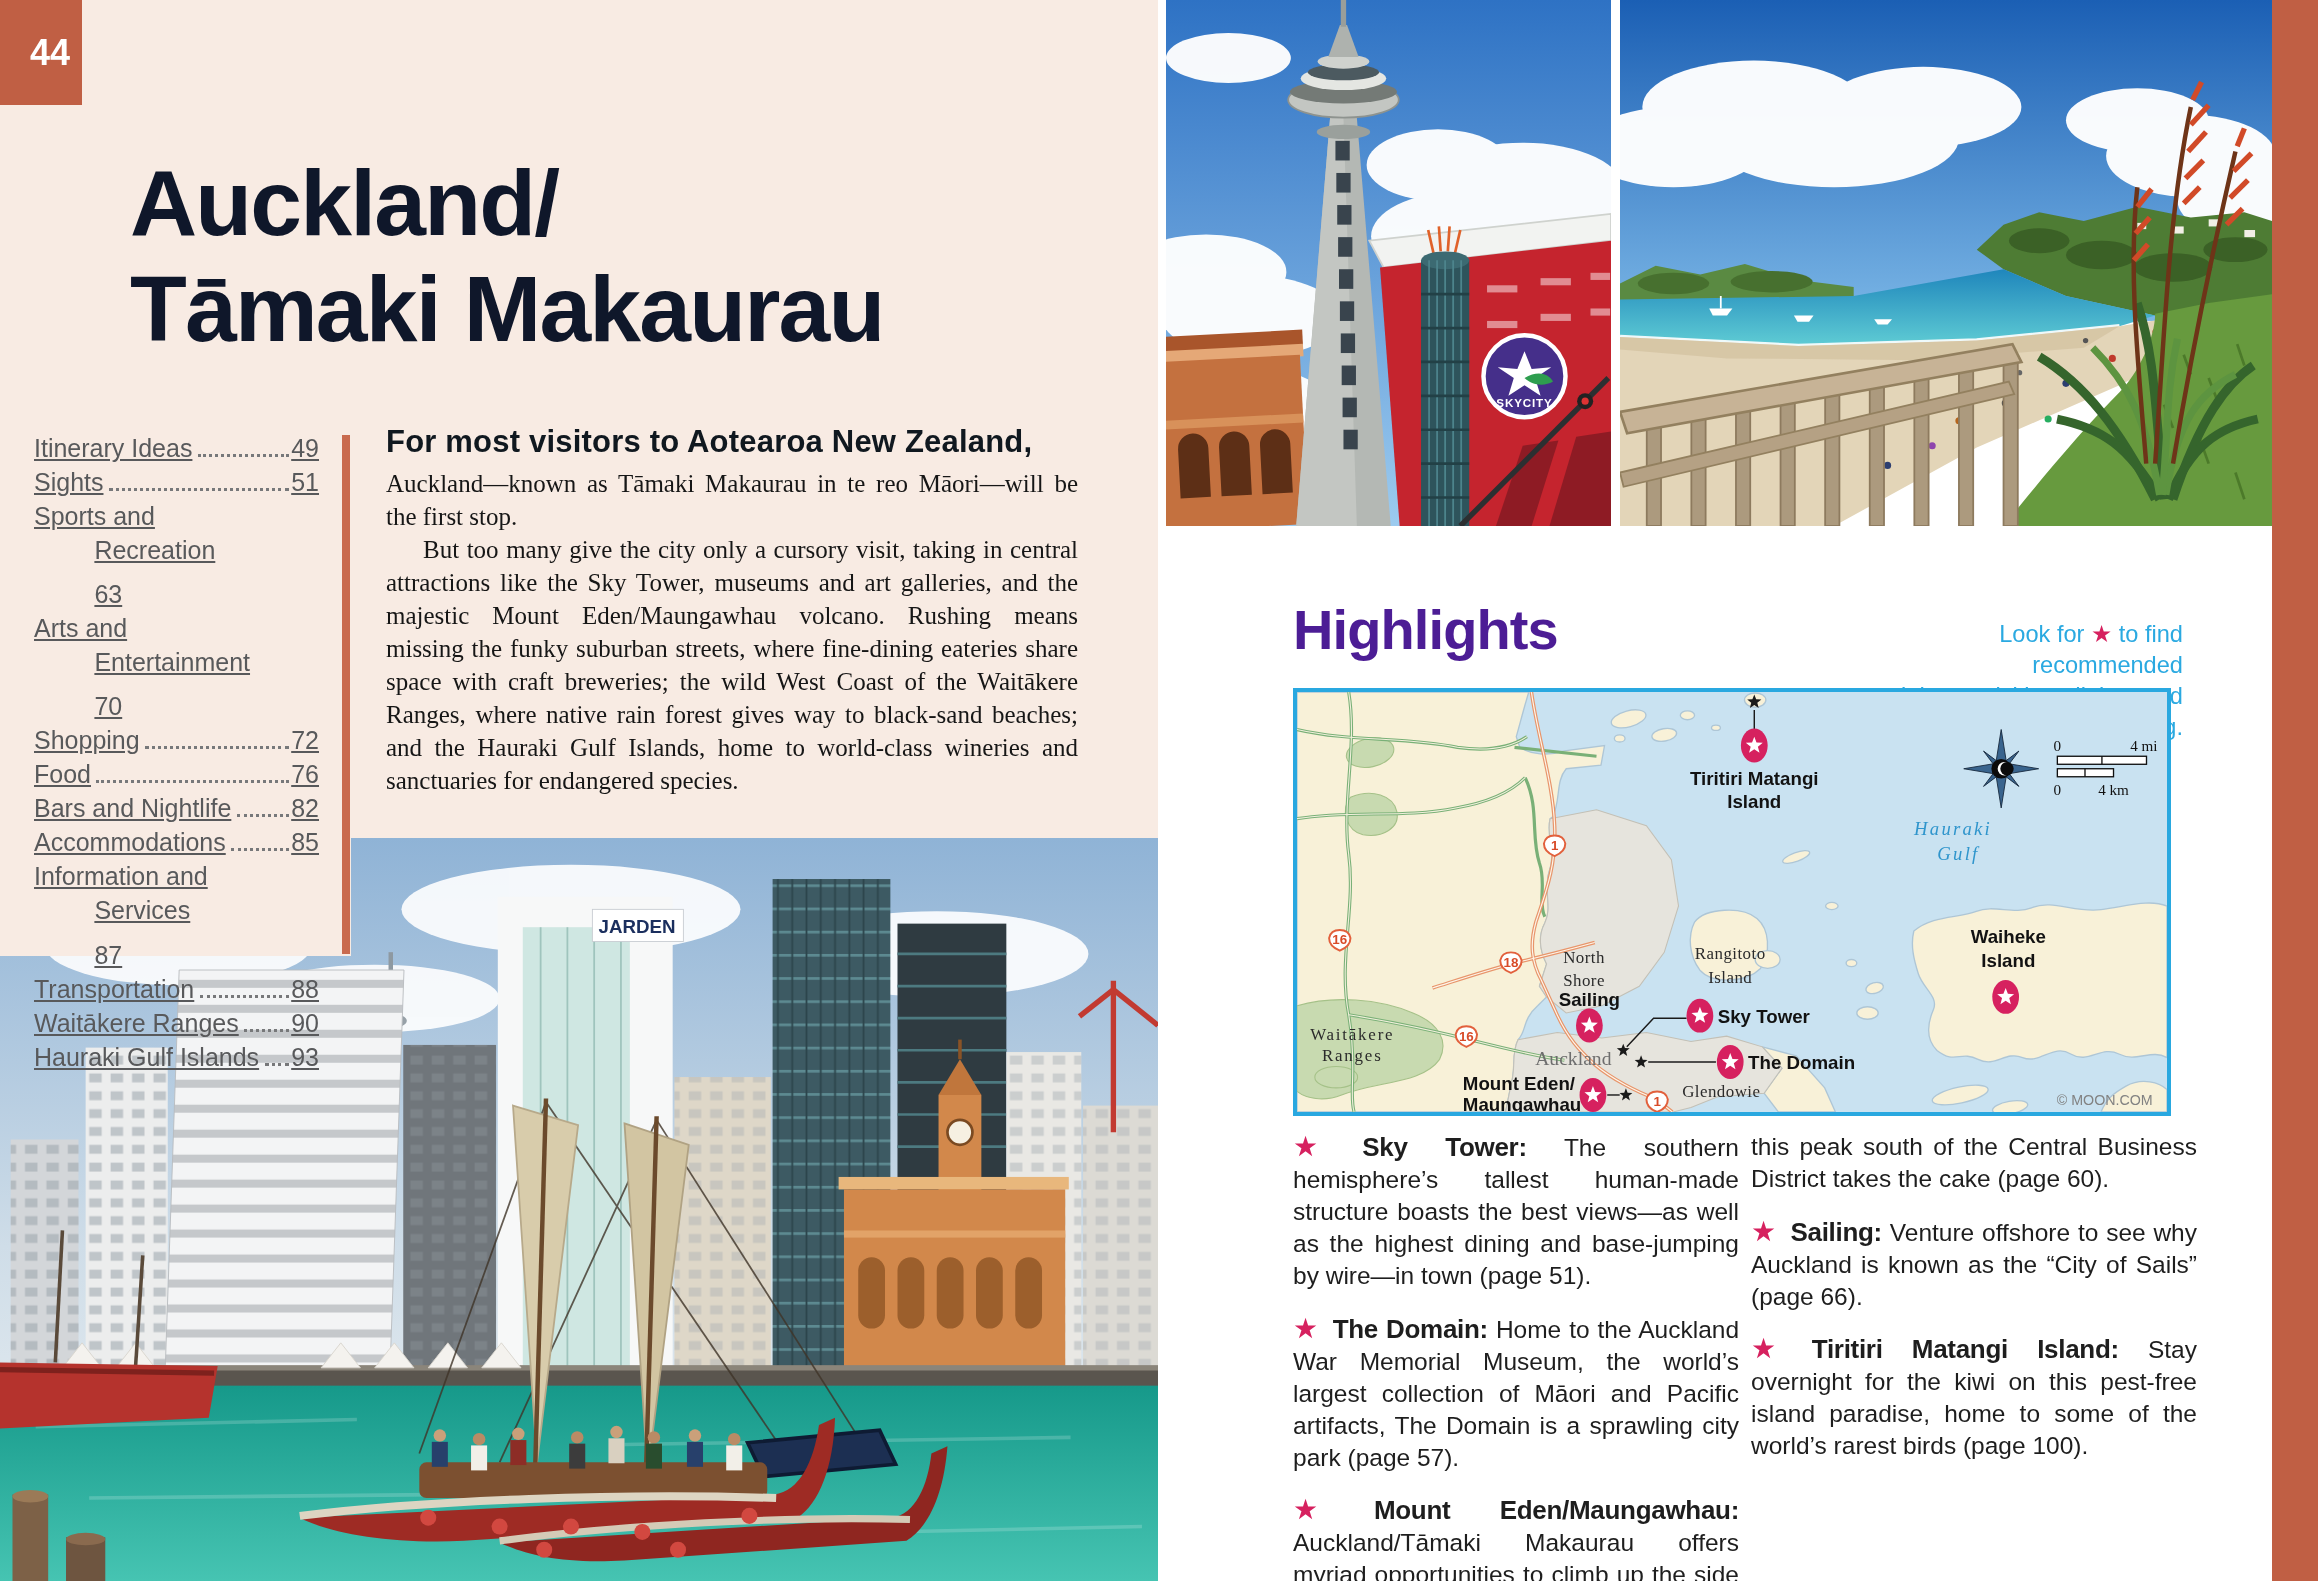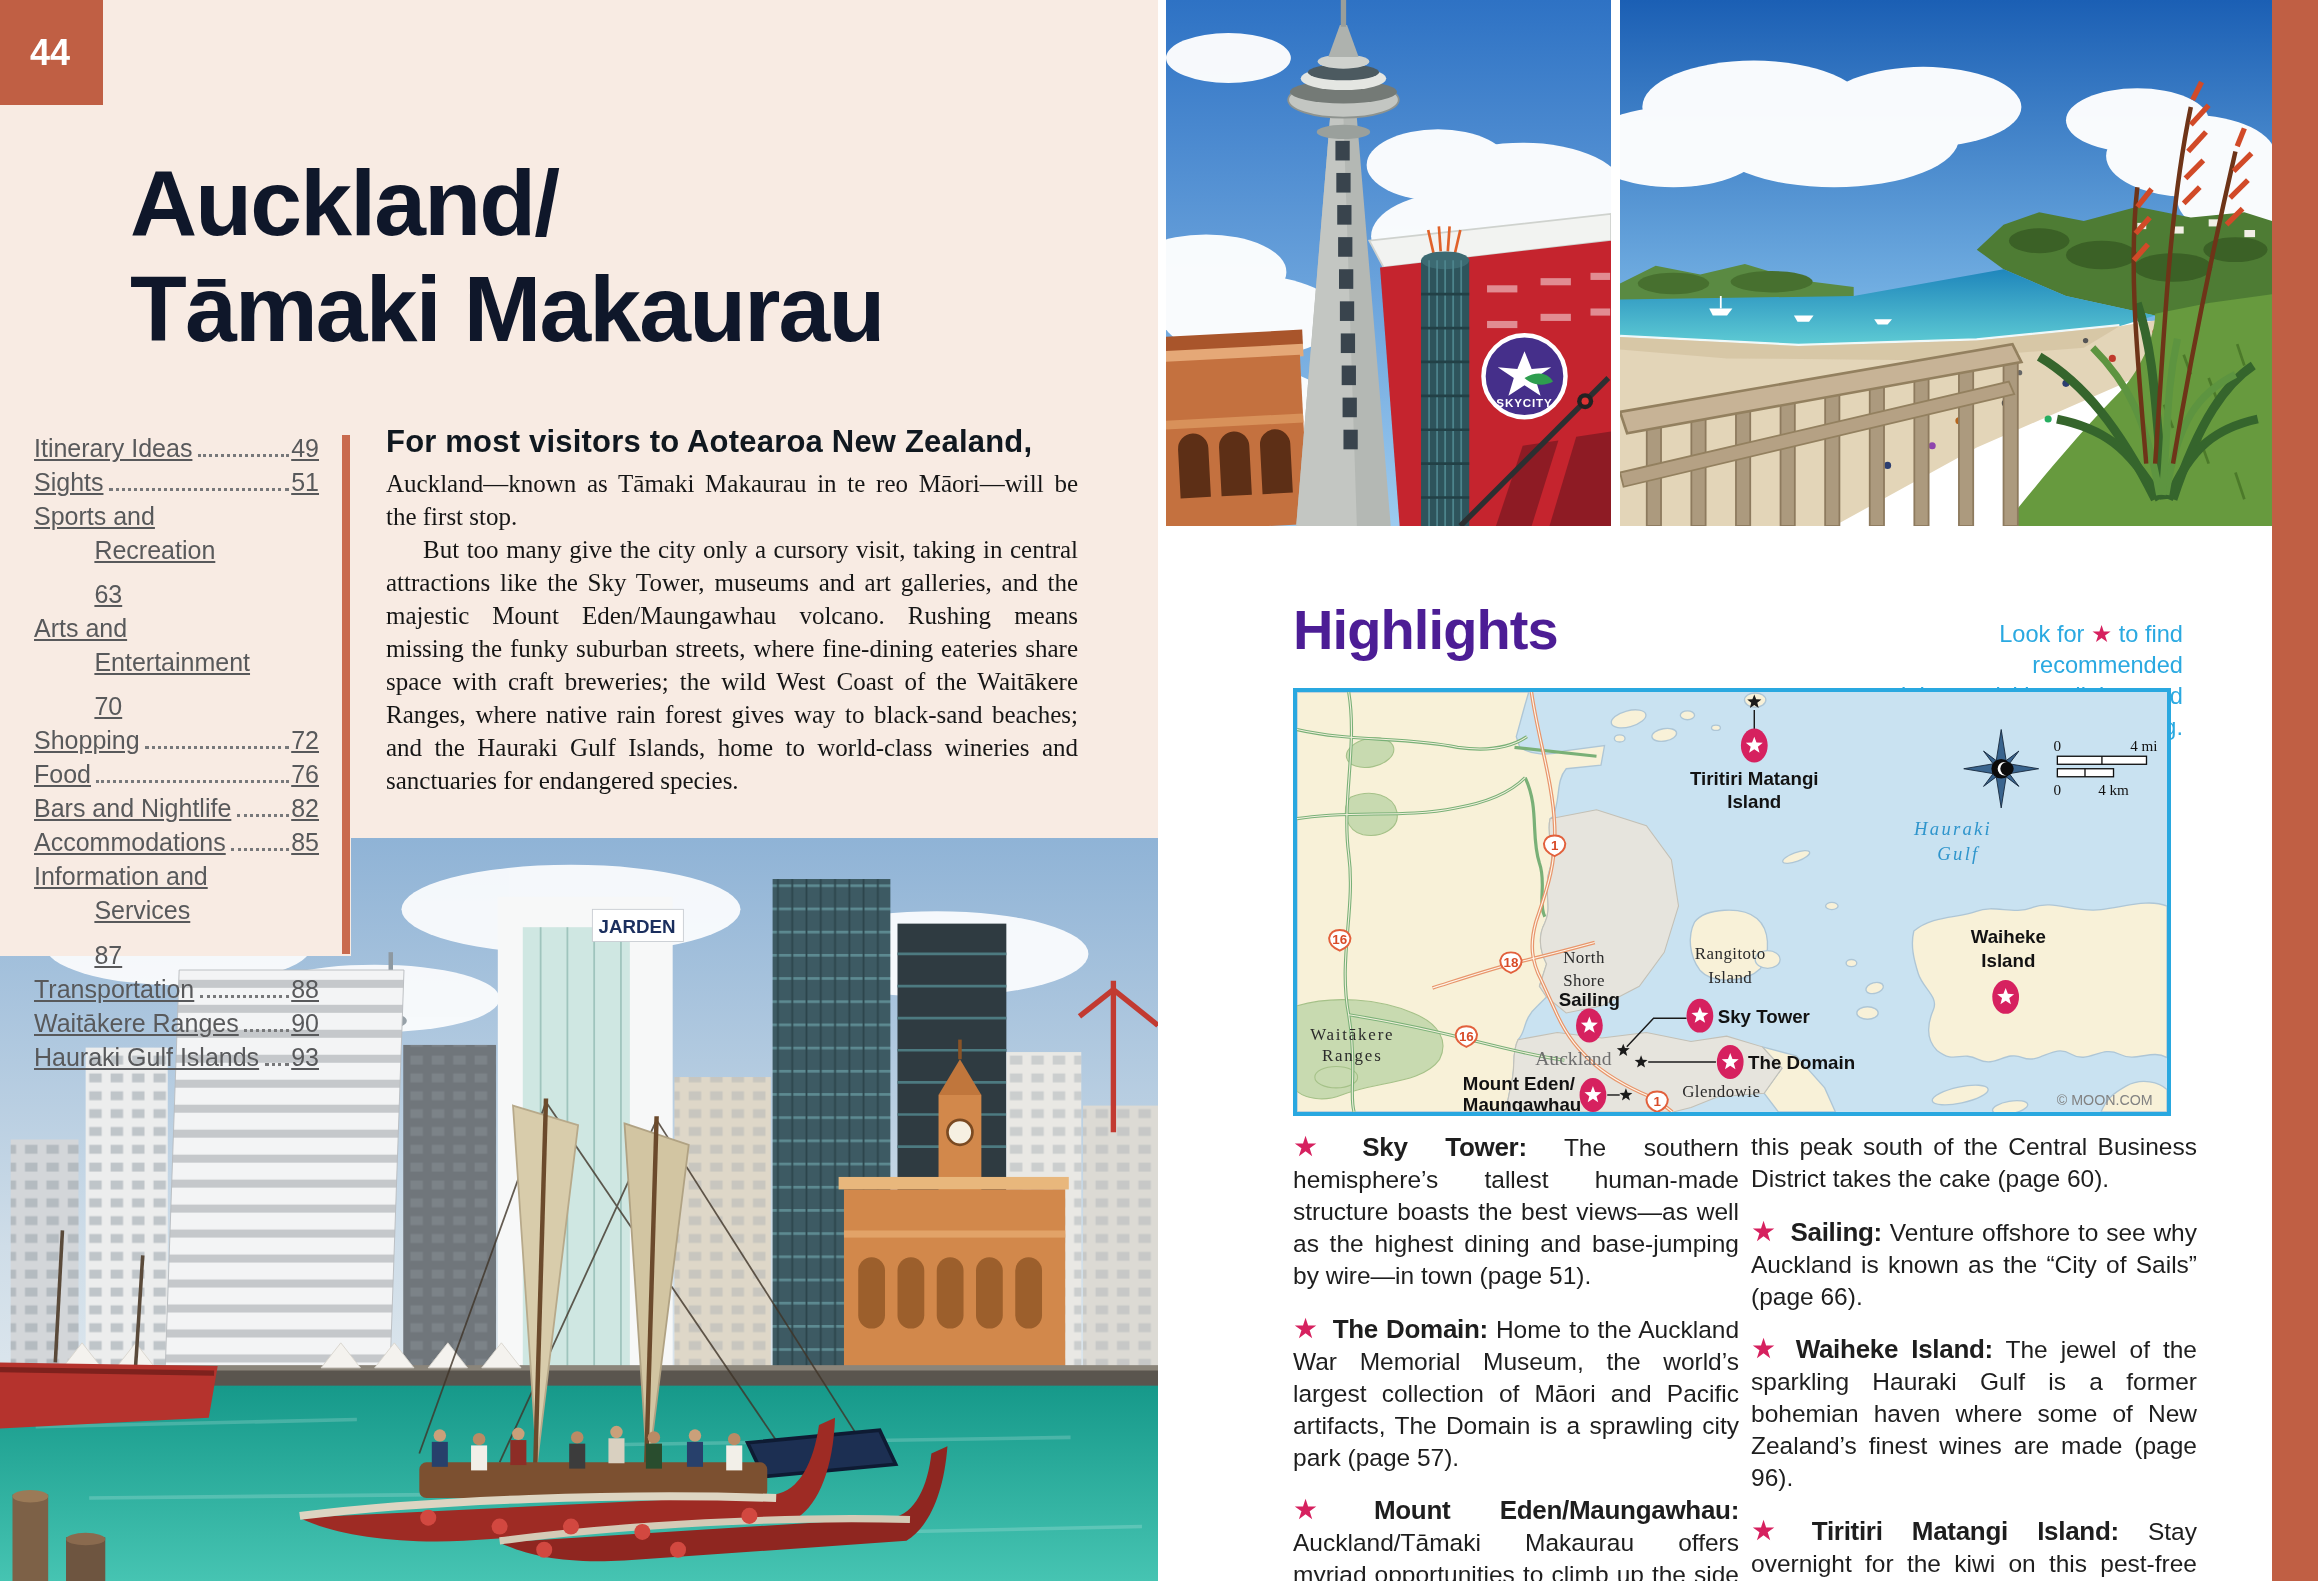--- a/index.html
+++ b/index.html
@@ -2,21 +2,21 @@
 <html style="font-size:14.3px"><head>
 <meta charset="utf-8">
 <style>
   html,body{margin:0;padding:0;background:#ffffff;}
   #stage{position:relative;width:2319px;height:1581px;background:#ffffff;overflow:hidden;
          font-family:"Liberation Sans","DejaVu Sans",sans-serif;}
   .abs{position:absolute;}
 
   
   #left-page{left:0;top:0;width:1158px;height:1581px;background:#f8ebe3;}
-  #page-num{position:absolute;left:0;top:0;width:103px;height:105px;background:#c05f44;color:#fff;
+  #page-num{position:absolute;left:0;top:0;width:82px;height:105px;background:#c05f44;color:#fff;
             font-size:36px;font-weight:bold;display:flex;align-items:center;padding-left:30px;box-sizing:border-box;}
   #chapter-title{position:absolute;left:130px;top:150px;color:#0f172a;font-size:93px;font-weight:bold;
                  letter-spacing:-1.8px;line-height:1.14;white-space:nowrap;}
   #harbor-photo{position:absolute;left:0;top:838px;width:1158px;height:743px;z-index:1;}
   #toc-panel{position:absolute;left:0;top:417px;width:351px;height:539px;background:#f8ebe3;z-index:3;}
   #toc{position:absolute;left:34px;top:14.3px;width:285px;font-size:25px;color:#58595b;text-decoration:underline;}
   .toc-row{display:flex;align-items:baseline;line-height:34px;}
   .toc-row .lbl{white-space:nowrap;}
   .toc-row .leader{flex:1;border-bottom:3.6px dotted #77787a;margin:0 2.7px 7.1px 5.4px;}
   .toc-row.noleader .leader{border-bottom:none;}
@@ -830,23 +830,19 @@
     </p>
   </div>
 
   <div id="hl-col2" class="abs">
     <p class="hl-item">this peak south of the Central Business District takes the cake (page 60).</p>
     <p class="hl-item">
       <span class="star pink-star">★</span><span class="nm">Sailing:</span>
       <span>Venture offshore to see why Auckland is known as the “City of Sails” (page 66).</span>
     </p>
     <p class="hl-item">
-      <span class="star pink-star">★</span><span class="nm">Waiheke Island:</span>
-      <span>The jewel of the sparkling Hauraki Gulf is a former bohemian haven where some of New Zealand’s finest wines are made (page 96).</span>
-    </p>
-    <p class="hl-item">
       <span class="star pink-star">★</span><span class="nm">Tiritiri Matangi Island:</span>
       <span>Stay overnight for the kiwi on this pest-free island paradise, home to some of the world’s rarest birds (page 100).</span>
     </p>
   </div>
 
 </div>
 
 
 </body></html>

